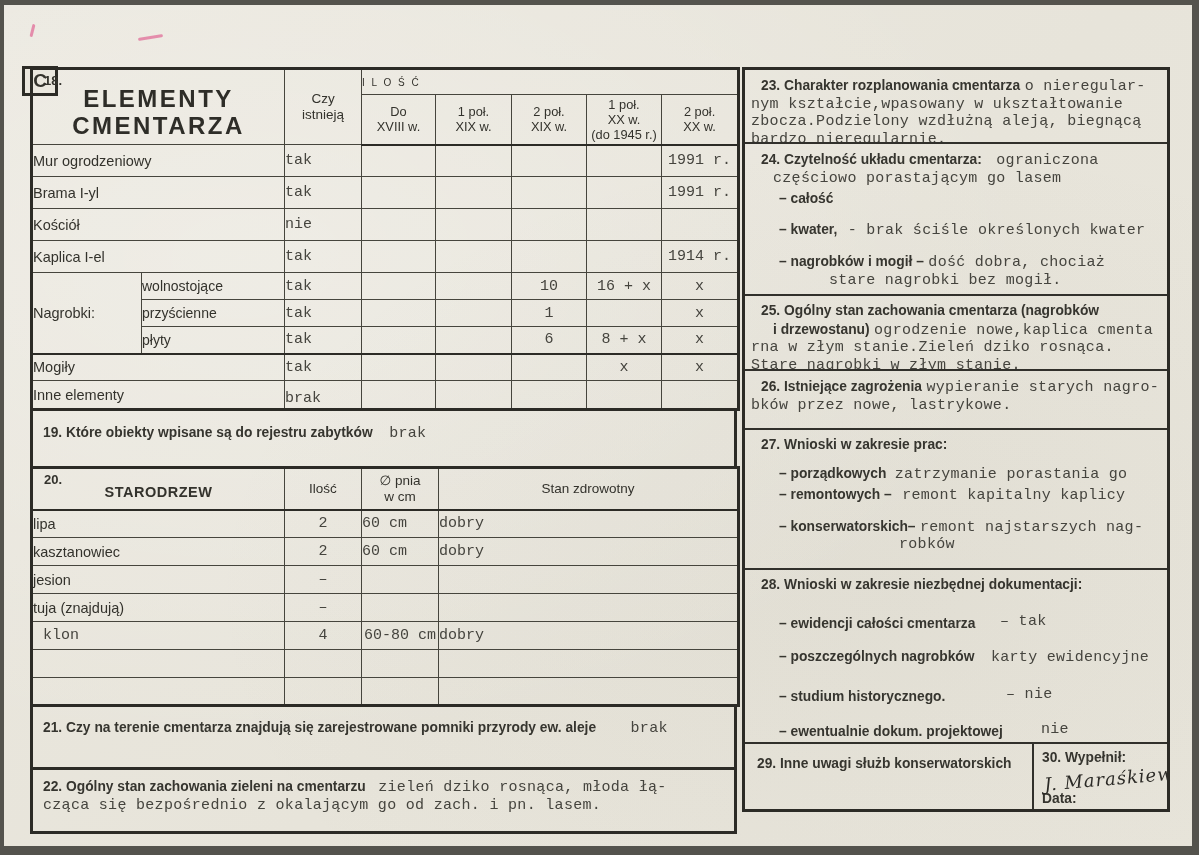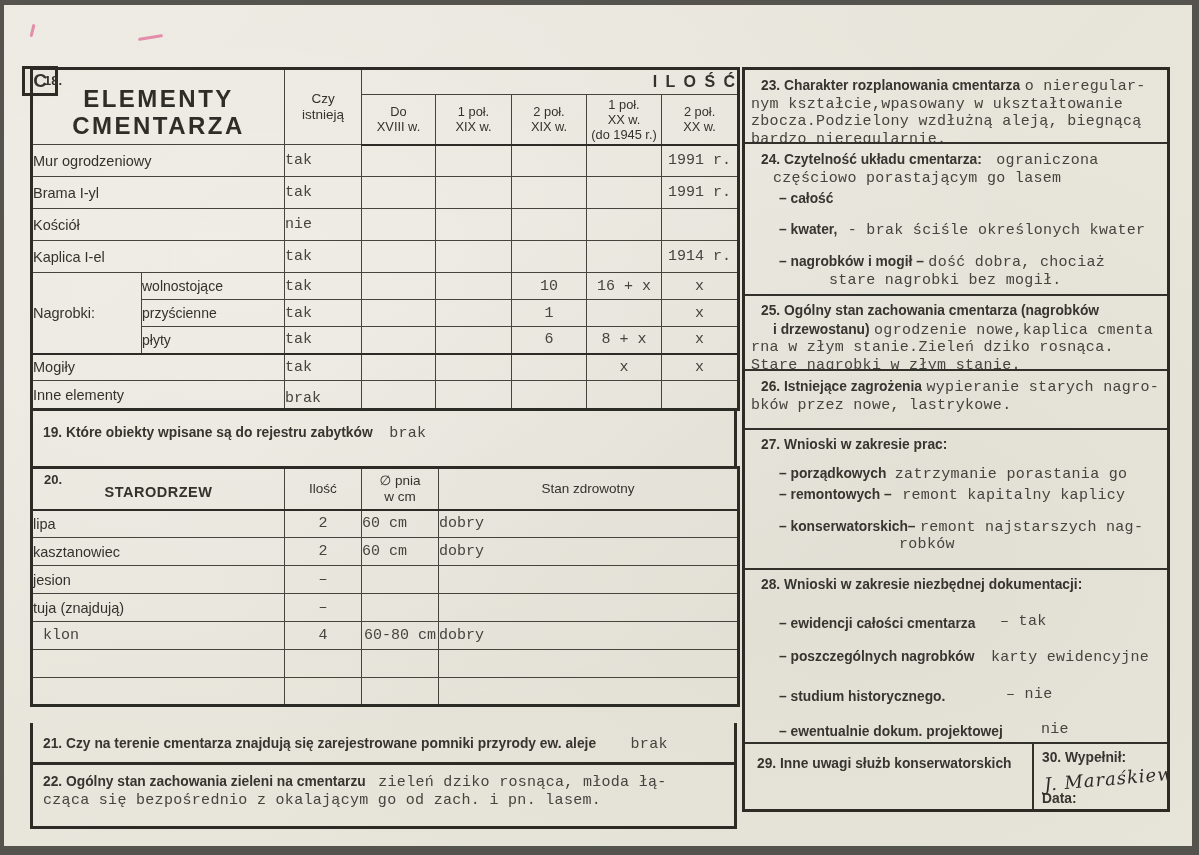--- a/index.html
+++ b/index.html
@@ -31,33 +31,33 @@
 
   .t18 tr.h1{height:26px;} .t18 tr.h2{height:50px;}
   .t18 tr.r32{height:32px;} .t18 tr.r27{height:27px;} .t18 tr.rlast{height:29px;}
   .t18 tr.h2 td{border-bottom:2px solid #2c2b26;}
   .t18 tr.mg td{border-top:2px solid #2c2b26;}
   .title-cell{position:relative;}
   .secnum{position:absolute;left:11px;top:3px;font-size:13px;font-weight:bold;color:#33322c;}
   .ttl{font-weight:bold;font-size:24px;letter-spacing:2.5px;text-align:center;line-height:1.12;
        padding-top:12px;color:#2e2d28;}
   .czy{font-size:13.5px;text-align:center;line-height:1.2;}
-  .ilosc{font-size:16px;text-align:right;font-weight:bold;letter-spacing:2px;}
+  .ilosc{font-size:10px;text-align:left;font-weight:normal;letter-spacing:2px;}
   .per{font-size:12.8px;text-align:center;line-height:1.18;}
   .lbl{font-size:14.5px;padding-left:10px;}
   .grp{font-size:14.5px;padding-left:10px;}
   .sub{font-size:14px;padding-left:8px;}
   .tv{font-size:15px;padding-left:8px;}
   .num{font-size:15px;text-align:center;white-space:nowrap;}
   td.bot{vertical-align:bottom;} td.bot span{display:inline-block;transform:translateY(4px);}
 
   .sidebox{border-left:3px solid #2c2b26;border-right:3px solid #2c2b26;box-sizing:border-box;
            width:707px;position:relative;background:transparent;}
   .box19{height:55px;padding:12px 0 0 10px;}
-  .box21{height:42px;padding:11px 0 0 10px;border-bottom:3px solid #2c2b26;margin-top:16px;}
+  .box21{height:63px;padding:11px 0 0 10px;border-bottom:3px solid #2c2b26;}
   .box22{height:64px;padding:7px 8px 0 10px;border-bottom:3px solid #2c2b26;}
   .flabel{font-weight:bold;font-size:13.8px;color:#36352f;}
   .inlans{margin-left:12px;font-size:15px;}
 
   .t20 tr.h{height:42px;} .t20 tr.r{height:28px;}
   .t20 tr.h td{border-bottom:2px solid #2c2b26;}
   .t20 .hl{position:relative;}
   .t20title{display:block;text-align:center;font-weight:bold;font-size:14.5px;padding-top:6px;letter-spacing:.5px;}
   .hc{font-size:13.5px;text-align:center;line-height:1.2;}
   .ctr{text-align:center;padding-left:0;}

